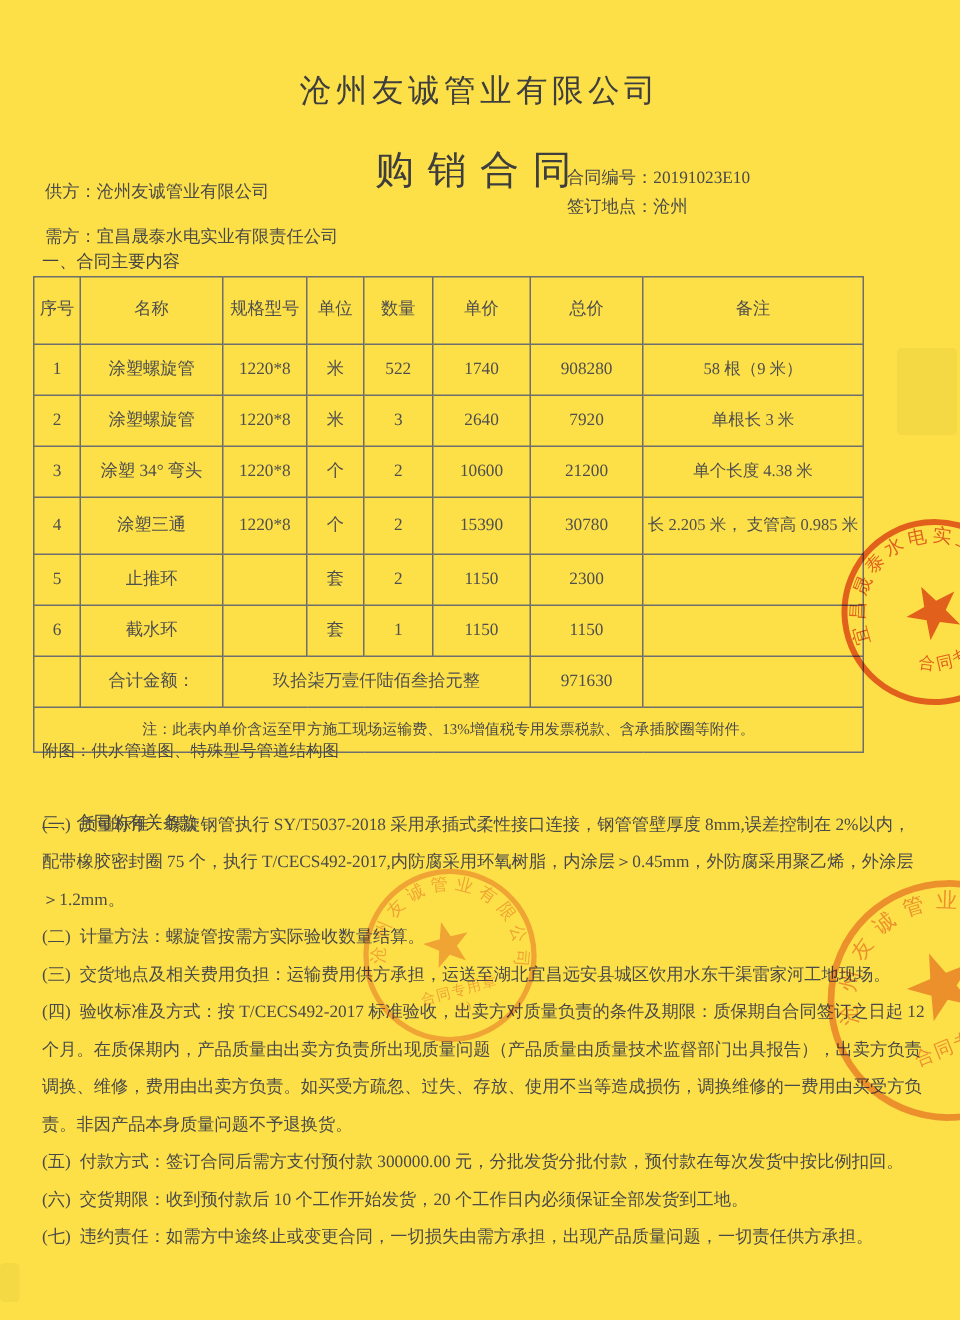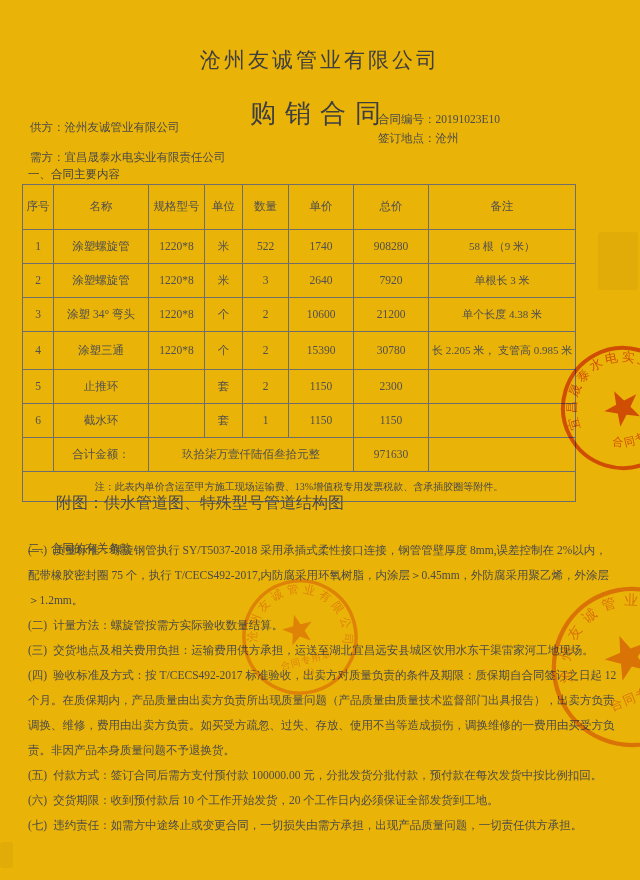--- a/index.html
+++ b/index.html
@@ -1,30 +1,30 @@
 <!DOCTYPE html>
 <html><head>
 <meta charset="utf-8">
 <style>
   html,body{margin:0;padding:0;background:#ffffff;}
   .page{
-    position:relative;width:640px;height:880px;overflow:hidden;background:#eab308;
+    position:relative;width:640px;height:880px;overflow:hidden;background:#fde047;
     font-family:"Liberation Serif","DejaVu Serif",serif;color:#4a4a4a;
   }
   .abs{position:absolute;}
   .company-title{top:46px;left:0;width:100%;text-align:center;font-size:21px;letter-spacing:3px;color:#3e3e3e;}
   .doc-title{top:96px;left:0;width:100%;text-align:center;font-size:26px;letter-spacing:9px;color:#3e3e3e;}
   .party-line{left:30px;font-size:11.5px;color:#4a4a4a;}
   .supplier-line{top:120px;}
   .buyer-line{top:150px;}
   .meta-block{top:110px;left:378px;font-size:11.5px;line-height:19px;color:#4a4a4a;}
   .sec-heading{left:28px;font-size:11.5px;color:#434343;}
   .sec1-heading{top:167px;}
   .sec2-heading{top:541px;text-align:center;}
-  .attachment{top:493px;left:28px;font-size:16px;color:#4a4a4a;margin-left:28px;}
+  .attachment{top:493px;left:28px;font-size:11px;color:#4a4a4a;}
 
   table.main{
     position:absolute;left:22px;top:184px;width:553px;border-collapse:collapse;table-layout:fixed;
     font-size:11.5px;color:#4f4f4f;
   }
   table.main th,table.main td{
     border:1px solid #6e6e6e;text-align:center;vertical-align:middle;padding:1px 2px;
     font-weight:normal;line-height:1.35;overflow:hidden;
   }
   thead tr{height:45px;}
@@ -166,21 +166,21 @@
 
   <div class="abs attachment">附图：供水管道图、特殊型号管道结构图</div>
 
   <div class="abs sec-heading sec2-heading">二、合同的有关条款</div>
 
   <div class="abs clauses">
     <p><span class="clabel">(一)</span><span>质量标准：螺旋钢管执行 SY/T5037-2018 采用承插式柔性接口连接，钢管管壁厚度 8mm,误差控制在 2%以内，配带橡胶密封圈 75 个，执行 T/CECS492-2017,内防腐采用环氧树脂，内涂层＞0.45mm，外防腐采用聚乙烯，外涂层＞1.2mm。</span></p>
     <p><span class="clabel">(二)</span><span>计量方法：螺旋管按需方实际验收数量结算。</span></p>
     <p><span class="clabel">(三)</span><span>交货地点及相关费用负担：运输费用供方承担，运送至湖北宜昌远安县城区饮用水东干渠雷家河工地现场。</span></p>
     <p><span class="clabel">(四)</span><span>验收标准及方式：按 T/CECS492-2017 标准验收，出卖方对质量负责的条件及期限：质保期自合同签订之日起 12 个月。在质保期内，产品质量由出卖方负责所出现质量问题（产品质量由质量技术监督部门出具报告），出卖方负责调换、维修，费用由出卖方负责。如买受方疏忽、过失、存放、使用不当等造成损伤，调换维修的一费用由买受方负责。非因产品本身质量问题不予退换货。</span></p>
-    <p><span class="clabel">(五)</span><span>付款方式：签订合同后需方支付预付款 100000.00 元，分批发货分批付款，预付款在每次发货中按比例扣回。</span></p>
+    <p><span class="clabel">(五)</span><span>付款方式：签订合同后需方支付预付款 300000.00 元，分批发货分批付款，预付款在每次发货中按比例扣回。</span></p>
     <p><span class="clabel">(六)</span><span>交货期限：收到预付款后 10 个工作开始发货，20 个工作日内必须保证全部发货到工地。</span></p>
     <p><span class="clabel">(七)</span><span>违约责任：如需方中途终止或变更合同，一切损失由需方承担，出现产品质量问题，一切责任供方承担。</span></p>
   </div>
 
   <svg class="stamp" style="left:548px;top:333px;" width="150" height="150" viewBox="0 0 150 150">
     <g transform="rotate(-28 75 75)" opacity="0.8">
       <circle cx="75" cy="75" r="60" fill="none" stroke="#dd4a3e" stroke-width="4"></circle>
       <path id="buyerArcTop" d="M 28 75 a 47 47 0 1 1 94 0 a 47 47 0 1 1 -94 0" fill="none"></path>
       <text font-size="12.5" fill="#dd4a3e" letter-spacing="3">
         <textPath href="#buyerArcTop" startOffset="2">宜昌晟泰水电实业有限责任公司</textPath>

